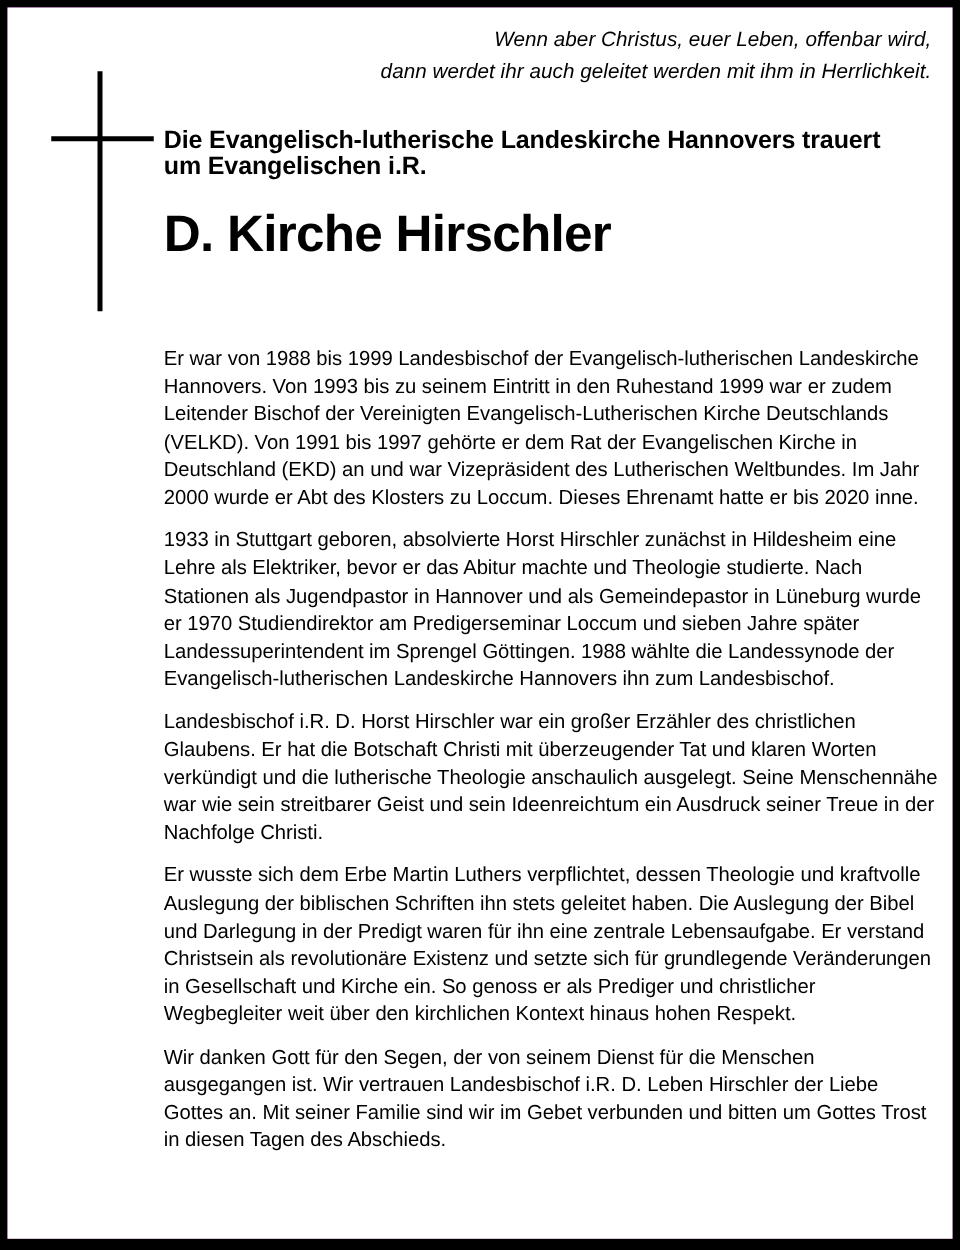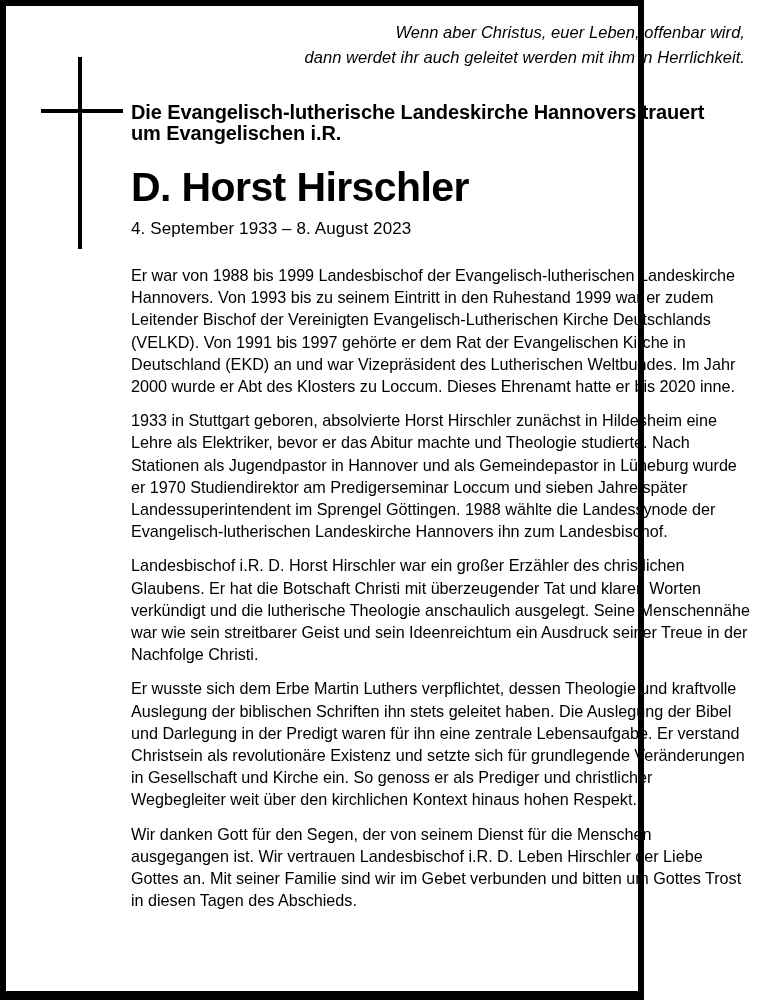--- a/index.html
+++ b/index.html
@@ -13,21 +13,21 @@
     overflow: hidden;
     font-family: "Liberation Sans", sans-serif;
     color: #000000;
     -webkit-font-smoothing: antialiased;
   }
 
   
   .notice {
     position: relative;
     box-sizing: border-box;
-    width: 644px;
+    width: 768px;
     height: 1000px;
     background: #a21caf;
     border-top: 6px solid #000000;
     border-left: 6px solid #000000;
     border-right: 6px solid #000000;
     border-bottom: 9px solid #000000;
   }
 
   .notice-inner {
     position: relative;
@@ -103,21 +103,21 @@
     margin-top: 9px;
     font-size: 17px;
     line-height: 22px;
     letter-spacing: 0.1px;
   }
 
   
   .body-block {
     position: absolute;
     left: 125px;
-    top: 258px;
+    top: 270px;
     width: 619px;
   }
   .body-block p {
     margin: 0 0 12px 0;
     font-size: 16.2px;
     line-height: 22.2px;
     letter-spacing: -0.02px;
     text-align: left;
   }
   .body-block p:last-child { margin-bottom: 0; }
@@ -149,22 +149,21 @@
     <div class="cross">
       <div class="bar-v"></div>
       <div class="bar-h"></div>
     </div>
 
     <div class="header-block">
       <div class="lead-line">
         <span>Die Evangelisch-lutherische Landeskirche Hannovers trauert</span>
         <span>um Evangelischen i.R.</span>
       </div>
-      <div class="deceased-name">D. Horst Hirschler</div>
-      <div class="life-dates">4. September 1933 – 8. August 2023</div>
+      <div class="deceased-name">D. Kirche Hirschler</div>
     </div>
 
     <div class="body-block">
       <p>Er war von 1988 bis 1999 Landesbischof der Evangelisch-lutherischen Landeskirche Hannovers. Von 1993 bis zu seinem Eintritt in den Ruhestand 1999 war er zudem Leitender Bischof der Vereinigten Evangelisch-Lutherischen Kirche Deutschlands (VELKD). Von 1991 bis 1997 gehörte er dem Rat der Evangelischen Kirche in Deutschland (EKD) an und war Vizepräsident des Lutherischen Weltbundes. Im Jahr 2000 wurde er Abt des Klosters zu Loccum. Dieses Ehrenamt hatte er bis 2020 inne.</p>
       <p>1933 in Stuttgart geboren, absolvierte Horst Hirschler zunächst in Hildesheim eine Lehre als Elektriker, bevor er das Abitur machte und Theologie studierte. Nach Stationen als Jugendpastor in Hannover und als Gemeindepastor in Lüneburg wurde er 1970 Studiendirektor am Predigerseminar Loccum und sieben Jahre später Landessuperintendent im Sprengel Göttingen. 1988 wählte die Landessynode der Evangelisch-lutherischen Landeskirche Hannovers ihn zum Landesbischof.</p>
       <p>Landesbischof i.R. D. Horst Hirschler war ein großer Erzähler des christlichen Glaubens. Er hat die Botschaft Christi mit überzeugender Tat und klaren Worten verkündigt und die lutherische Theologie anschaulich ausgelegt. Seine Menschennähe war wie sein streitbarer Geist und sein Ideenreichtum ein Ausdruck seiner Treue in der Nachfolge Christi.</p>
       <p>Er wusste sich dem Erbe Martin Luthers verpflichtet, dessen Theologie und kraftvolle Auslegung der biblischen Schriften ihn stets geleitet haben. Die Auslegung der Bibel und Darlegung in der Predigt waren für ihn eine zentrale Lebensaufgabe. Er verstand Christsein als revolutionäre Existenz und setzte sich für grundlegende Veränderungen in Gesellschaft und Kirche ein. So genoss er als Prediger und christlicher Wegbegleiter weit über den kirchlichen Kontext hinaus hohen Respekt.</p>
       <p>Wir danken Gott für den Segen, der von seinem Dienst für die Menschen ausgegangen ist. Wir vertrauen Landesbischof i.R. D. Leben Hirschler der Liebe Gottes an. Mit seiner Familie sind wir im Gebet verbunden und bitten um Gottes Trost in diesen Tagen des Abschieds.</p>
     </div>
 

